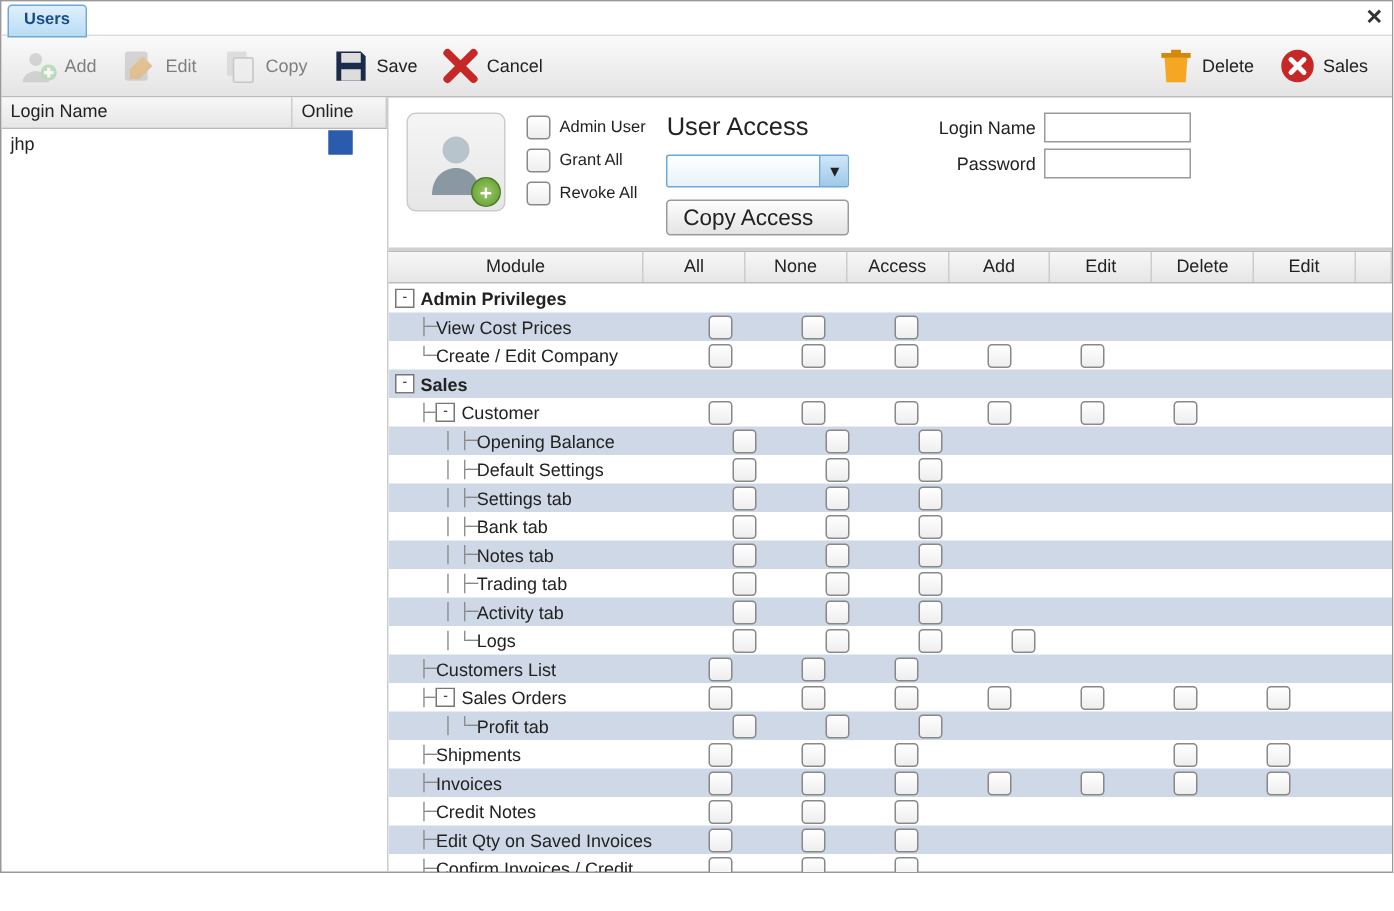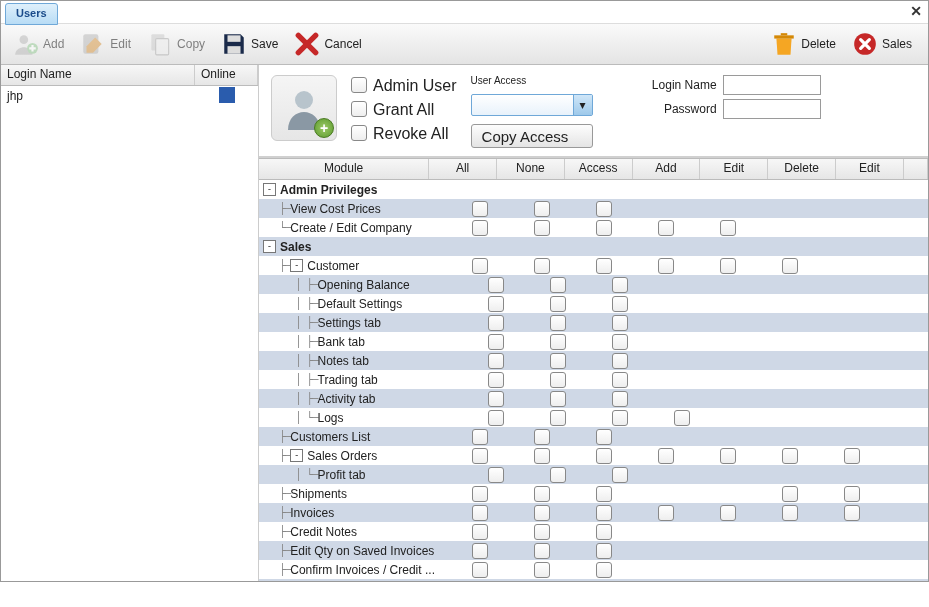--- a/index.html
+++ b/index.html
@@ -18,24 +18,24 @@
 .grid-hdr .cell{border-right:1px solid #ccc;padding:2px 6px;font-size:12px}
 .grid-row{display:flex;height:20px;align-items:center}
 .grid-row .cell{padding:20px 6px}
 .online-box{width:12px;height:12px;border:2px solid #2a5cad;background:#2a5cad;display:inline-block}
 .right{flex:1;display:flex;flex-direction:column;min-width:0}
 .form-area{display:flex;align-items:flex-start;padding:10px 8px 8px 12px;gap:14px;border-bottom:2px solid #d0d0d0}
 .avatar{width:64px;height:64px;border:1px solid #ccc;border-radius:6px;background:linear-gradient(#f5f5f5,#e6e6e6);position:relative;overflow:hidden;display:flex;align-items:center;justify-content:center}
 .avatar svg{width:48px;height:48px}
 .avatar .plus{position:absolute;right:2px;bottom:2px;width:18px;height:18px;border-radius:50%;background:radial-gradient(#9eca68,#5a9a2c);color:#fff;font-weight:bold;display:flex;align-items:center;justify-content:center;font-size:14px;border:1px solid #4a7a22}
 .chk-col{display:flex;flex-direction:column;gap:6px;padding-top:2px}
-.chk-row{display:flex;align-items:flex-start;gap:6px;font-size:16px}
+.chk-row{display:flex;align-items:center;gap:6px;font-size:11px}
 .chk{width:14px;height:14px;border:1px solid #888;border-radius:3px;background:linear-gradient(#fff,#eee)}
 .access-col{display:flex;flex-direction:column;gap:8px}
-.lbl{font-size:10px}
+.lbl{font-size:17px}
 .combo{width:120px;height:20px;border:1px solid #6fa8d8;background:linear-gradient(#fff,#e8f2fb);position:relative;border-radius:2px}
 .combo .arrow{position:absolute;right:0;top:0;width:18px;height:100%;background:linear-gradient(#cfe6f8,#9ec9ea);border-left:1px solid #6fa8d8;display:flex;align-items:center;justify-content:center}
 .btn{height:22px;padding:0 10px;border:1px solid #999;border-radius:3px;background:linear-gradient(#fdfdfd,#e4e4e4);font-size:15px;cursor:pointer;display:inline-flex;align-items:center}
 .cred-col{display:flex;flex-direction:column;gap:4px;margin-left:30px}
 .cred-row{display:flex;align-items:center;gap:6px;justify-content:flex-end}
 .cred-row .field-lbl{width:80px;text-align:right;font-size:12px}
 .txt{width:96px;height:18px;border:1px solid #9a9a9a;background:#fff}
 .tree-grid{flex:1;display:flex;flex-direction:column;min-height:0;border-top:1px solid #bbb}
 .tg-hdr{display:flex;background:linear-gradient(#f7f7f7,#e6e6e6);border-bottom:1px solid #bbb;height:20px;flex-shrink:0}
 .tg-hdr .col{border-right:1px solid #ccc;padding:2px 4px;text-align:center;font-size:12px}

